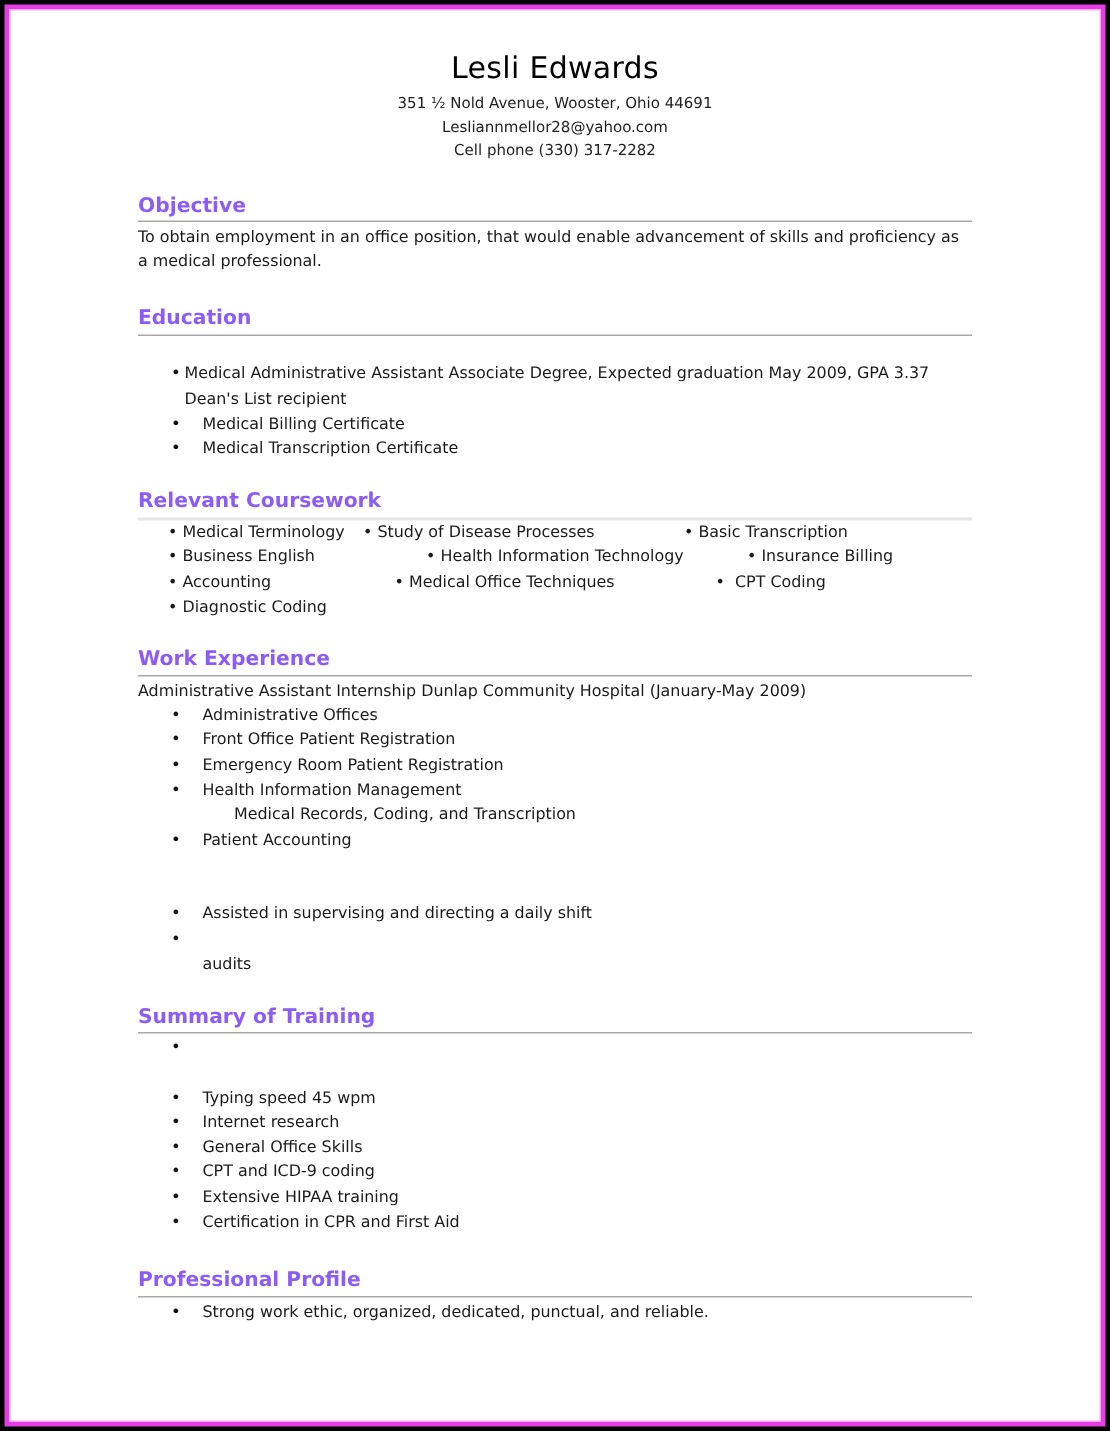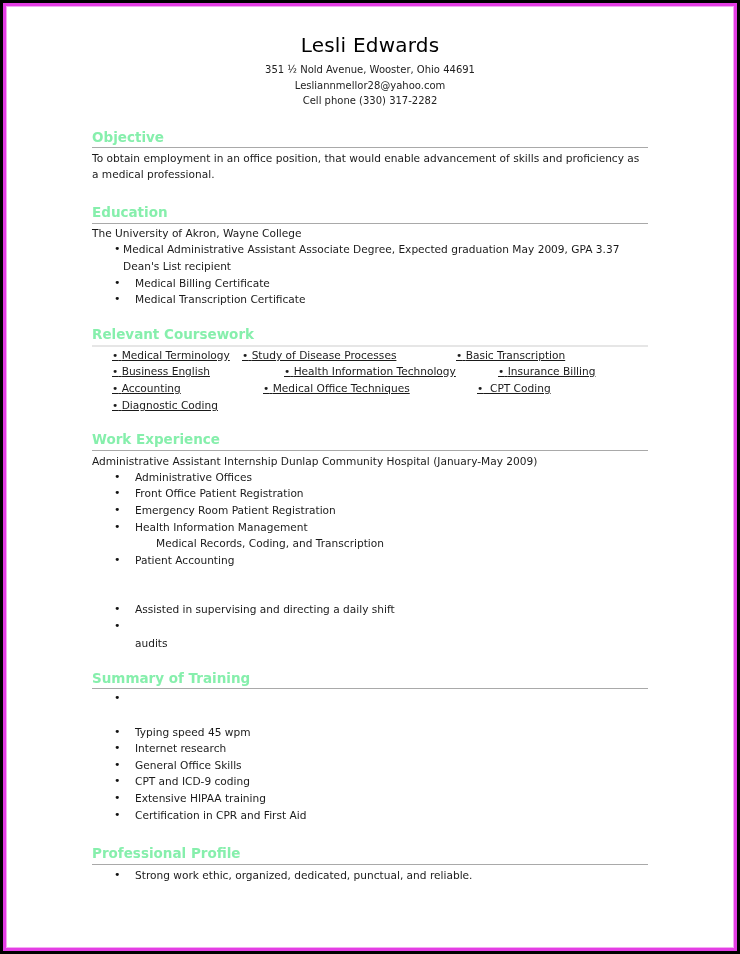--- a/index.html
+++ b/index.html
@@ -27,35 +27,35 @@
     text-align: center; font-size: 20px; font-weight: normal; letter-spacing: 0.2px;
     color: #000;
   }
   .contact {
     position: absolute; left: 0; width: 740px;
     text-align: center; font-size: 10px; color: #222;
   }
 
   .section-title {
     position: absolute; left: 92px;
-    font-size: 13.5px; font-weight: bold; color: #86efac;
+    font-size: 13.5px; font-weight: bold; color: #8b5cf6;
   }
   .rule {
     position: absolute; left: 92px; width: 556px; height: 1px; background: #a9a9a9;
   }
   .rule.light { background: #e6e6e6; height: 2px; }
 
   .line {
     position: absolute; font-size: 10.6px; color: #1a1a1a; white-space: nowrap;
     line-height: 14px;
   }
   .bullet {
     position: absolute; font-size: 11px; color: #111; line-height: 14px;
   }
-  .cw { position: absolute; font-size: 10.6px; color: #1a1a1a; white-space: nowrap; line-height: 14px; text-decoration: underline; }
+  .cw { position: absolute; font-size: 10.6px; color: #1a1a1a; white-space: nowrap; line-height: 14px; }
 </style>
 </head>
 <body>
 
 <div class="frame-outer">
   <div class="frame-inner"></div>
 </div>
 
 <div class="page">
 
@@ -64,21 +64,20 @@
   <div class="contact" style="top:80px">Lesliannmellor28@yahoo.com</div>
   <div class="contact" style="top:95px">Cell phone (330) 317-2282</div>
 
   <div class="section-title" style="top:129px">Objective</div>
   <div class="rule" style="top:147px"></div>
   <div class="line" style="left:92px; top:151px">To obtain employment in an office position, that would enable advancement of skills and proficiency as</div>
   <div class="line" style="left:92px; top:167px">a medical professional.</div>
 
   <div class="section-title" style="top:204px">Education</div>
   <div class="rule" style="top:223px"></div>
-  <div class="line" style="left:92px; top:226px">The University of Akron, Wayne College</div>
 
   <span class="bullet" style="left:114px; top:242px">•</span>
   <div class="line" style="left:123px; top:242px">Medical Administrative Assistant Associate Degree, Expected graduation May 2009, GPA 3.37</div>
   <div class="line" style="left:123px; top:259px">Dean's List recipient</div>
 
   <span class="bullet" style="left:114px; top:276px">•</span>
   <div class="line" style="left:135px; top:276px">Medical Billing Certificate</div>
 
   <span class="bullet" style="left:114px; top:292px">•</span>
   <div class="line" style="left:135px; top:292px">Medical Transcription Certificate</div>

